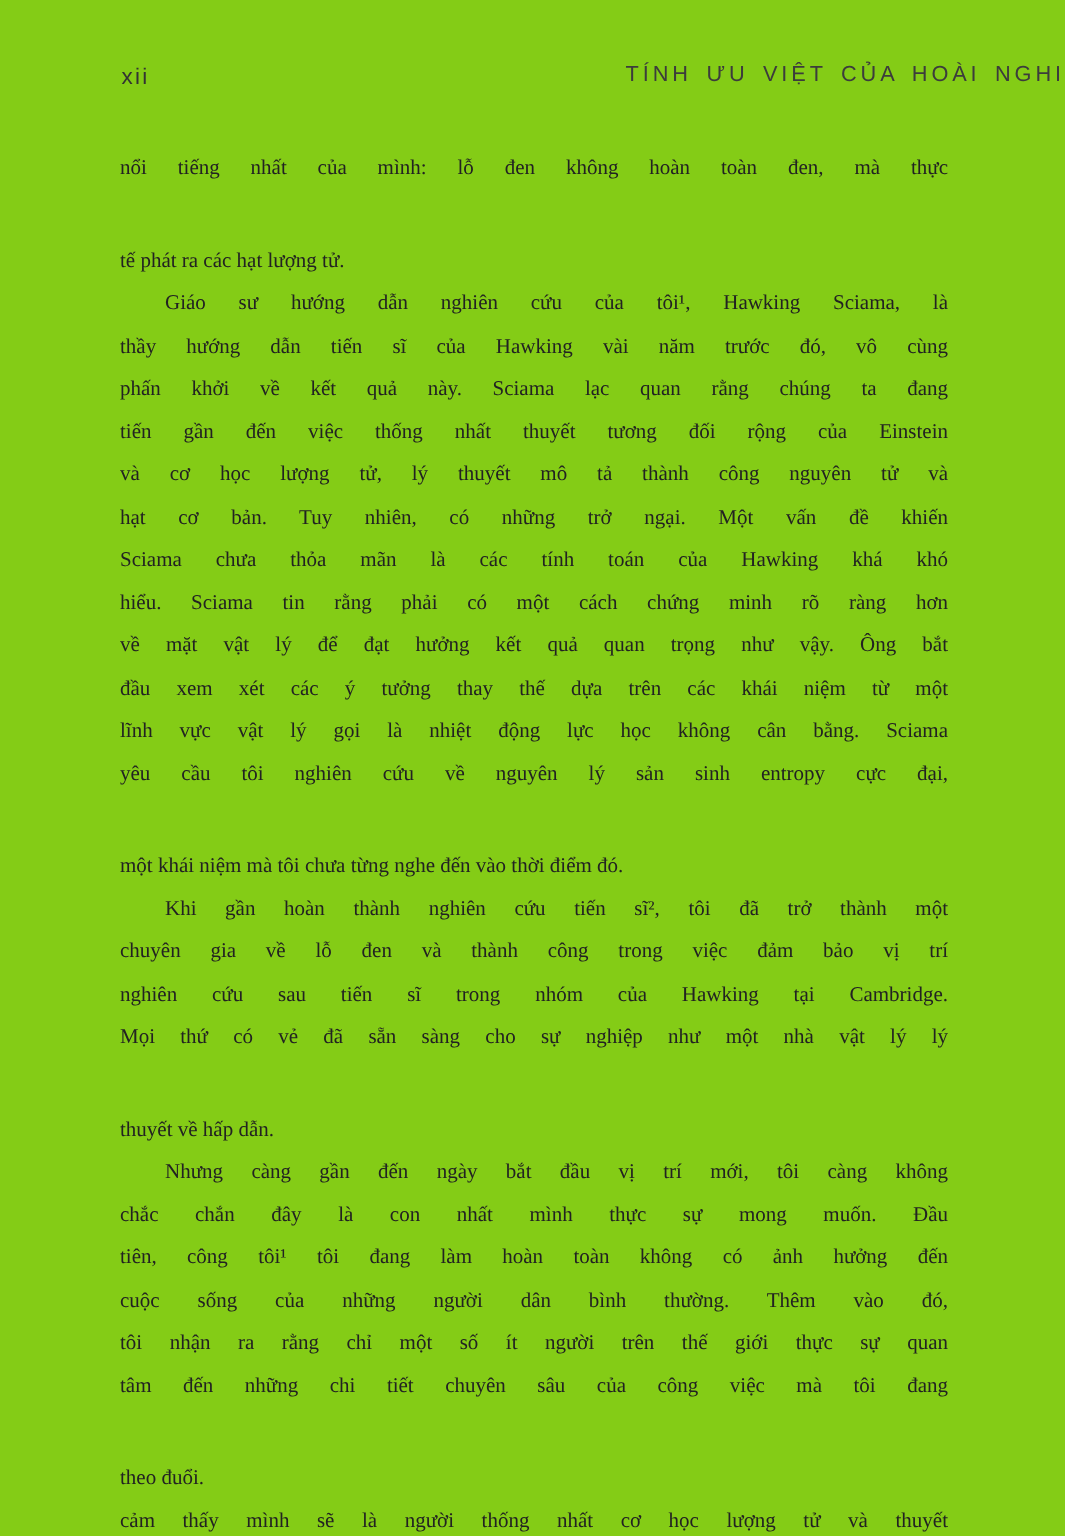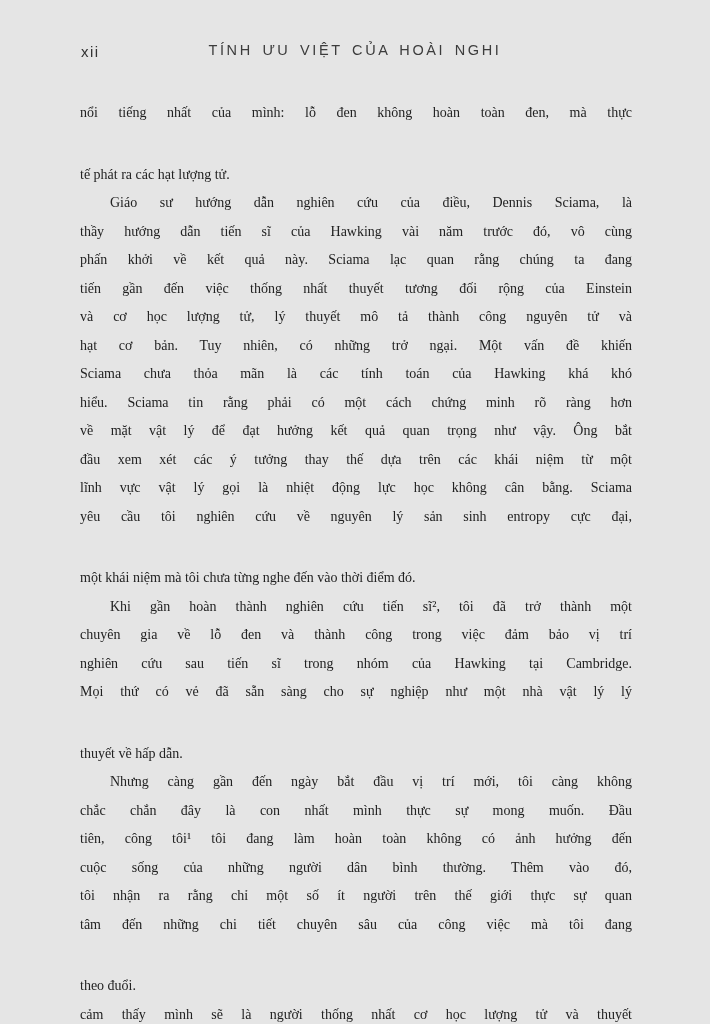--- a/index.html
+++ b/index.html
@@ -4,21 +4,21 @@
 <style>
   html, body {
     margin: 0;
     padding: 0;
     background: #ffffff;
   }
   .page {
     position: relative;
     width: 710px;
     height: 1024px;
-    background: #e5e5e5;
+    background: #84cc16;
     overflow: hidden;
     font-family: "Liberation Serif", "DejaVu Serif", serif;
   }
   
   .running-head {
     position: absolute;
     top: 42px;
     left: 0;
     width: 710px;
     height: 22px;
@@ -31,21 +31,21 @@
     top: 1px;
     font-size: 15px;
     letter-spacing: 1.5px;
     color: #333333;
   }
   .running-title {
     position: absolute;
     left: 0;
     right: 0;
     top: 0;
-    text-align: center;
+    text-align: right;
     font-size: 14.5px;
     letter-spacing: 2.6px;
     word-spacing: 3px;
     font-weight: 400;
     color: #3c3c3c;
   }
   
   .body-text {
     position: absolute;
     top: 99px;
@@ -82,21 +82,21 @@
     <span class="folio">xii</span>
     <span class="running-title">TÍNH ƯU VIỆT CỦA HOÀI NGHI</span>
   </header>
 
   <main class="body-text">
       <p class="para">
         <span class="line first">nổi tiếng nhất của mình: lỗ đen không hoàn toàn đen, mà thực</span>
         <span class="line last">tế phát ra các hạt lượng tử.</span>
       </p>
       <p class="para indent">
-        <span class="line first">Giáo sư hướng dẫn nghiên cứu của điều, Dennis Sciama, là</span>
+        <span class="line first">Giáo sư hướng dẫn nghiên cứu của tôi¹, Hawking Sciama, là</span>
         <span class="line">thầy hướng dẫn tiến sĩ của Hawking vài năm trước đó, vô cùng</span>
         <span class="line">phấn khởi về kết quả này. Sciama lạc quan rằng chúng ta đang</span>
         <span class="line">tiến gần đến việc thống nhất thuyết tương đối rộng của Einstein</span>
         <span class="line">và cơ học lượng tử, lý thuyết mô tả thành công nguyên tử và</span>
         <span class="line">hạt cơ bản. Tuy nhiên, có những trở ngại. Một vấn đề khiến</span>
         <span class="line">Sciama chưa thỏa mãn là các tính toán của Hawking khá khó</span>
         <span class="line">hiểu. Sciama tin rằng phải có một cách chứng minh rõ ràng hơn</span>
         <span class="line">về mặt vật lý để đạt hưởng kết quả quan trọng như vậy. Ông bắt</span>
         <span class="line">đầu xem xét các ý tưởng thay thế dựa trên các khái niệm từ một</span>
         <span class="line">lĩnh vực vật lý gọi là nhiệt động lực học không cân bằng. Sciama</span>

